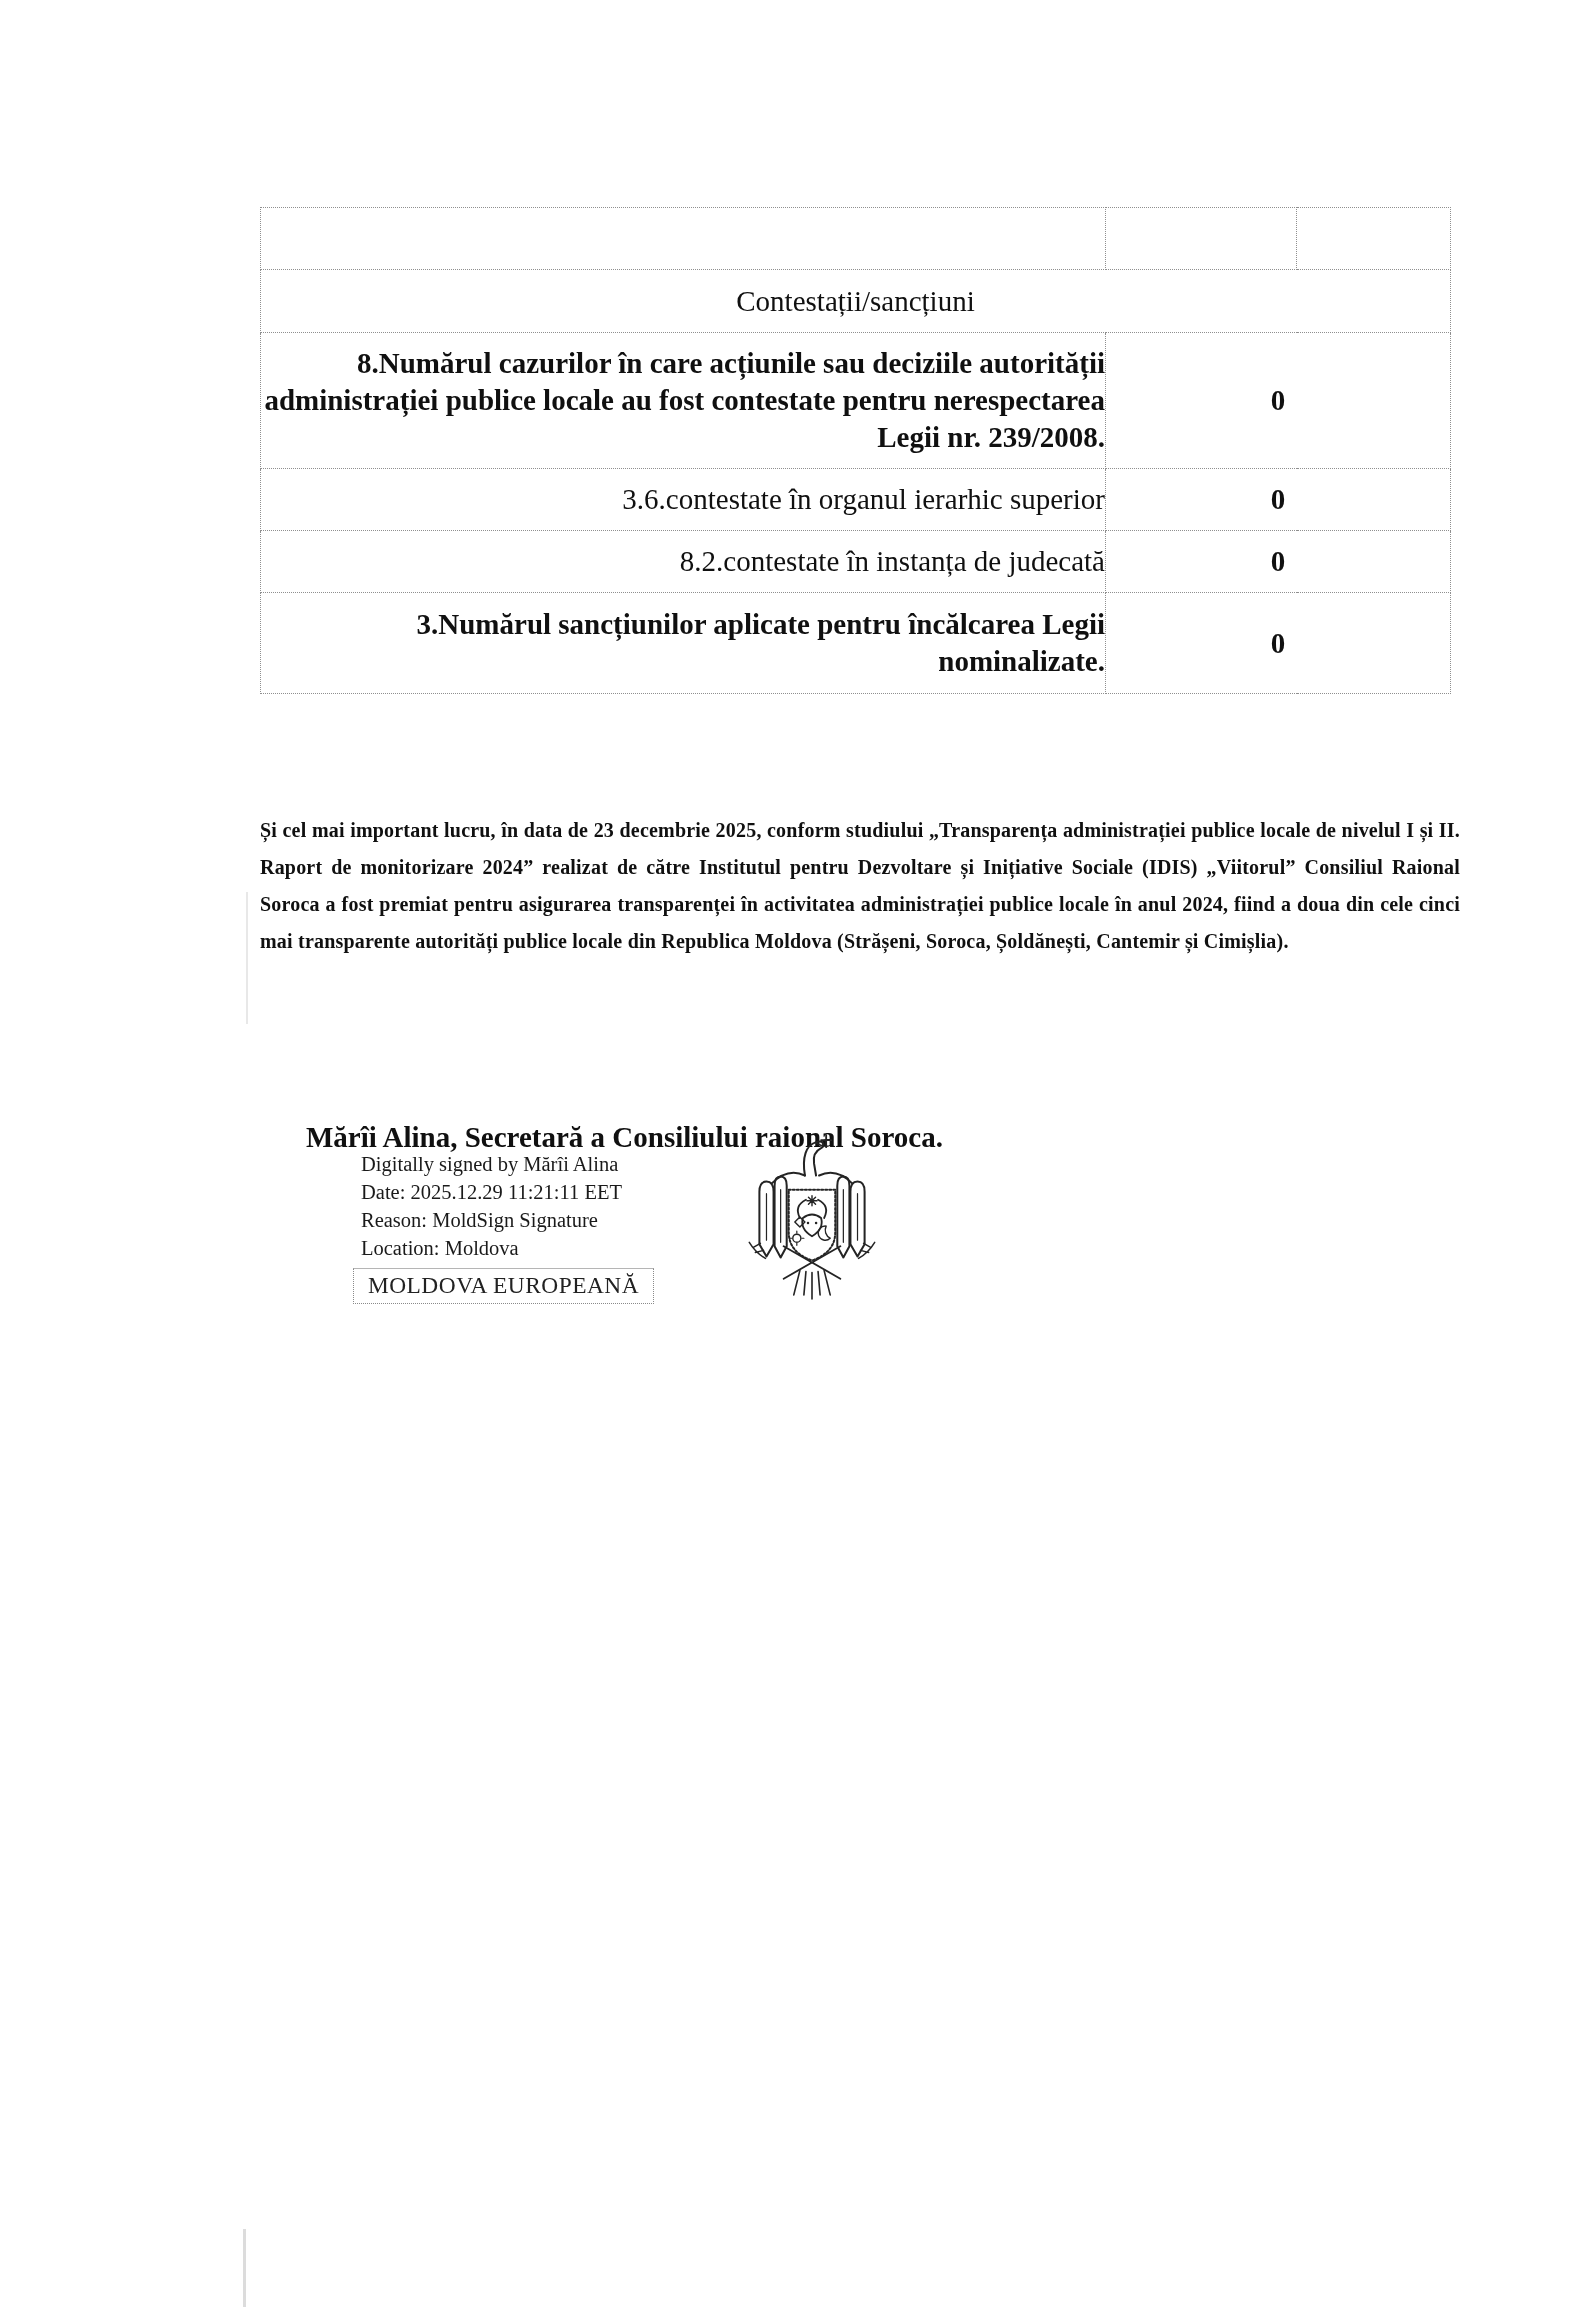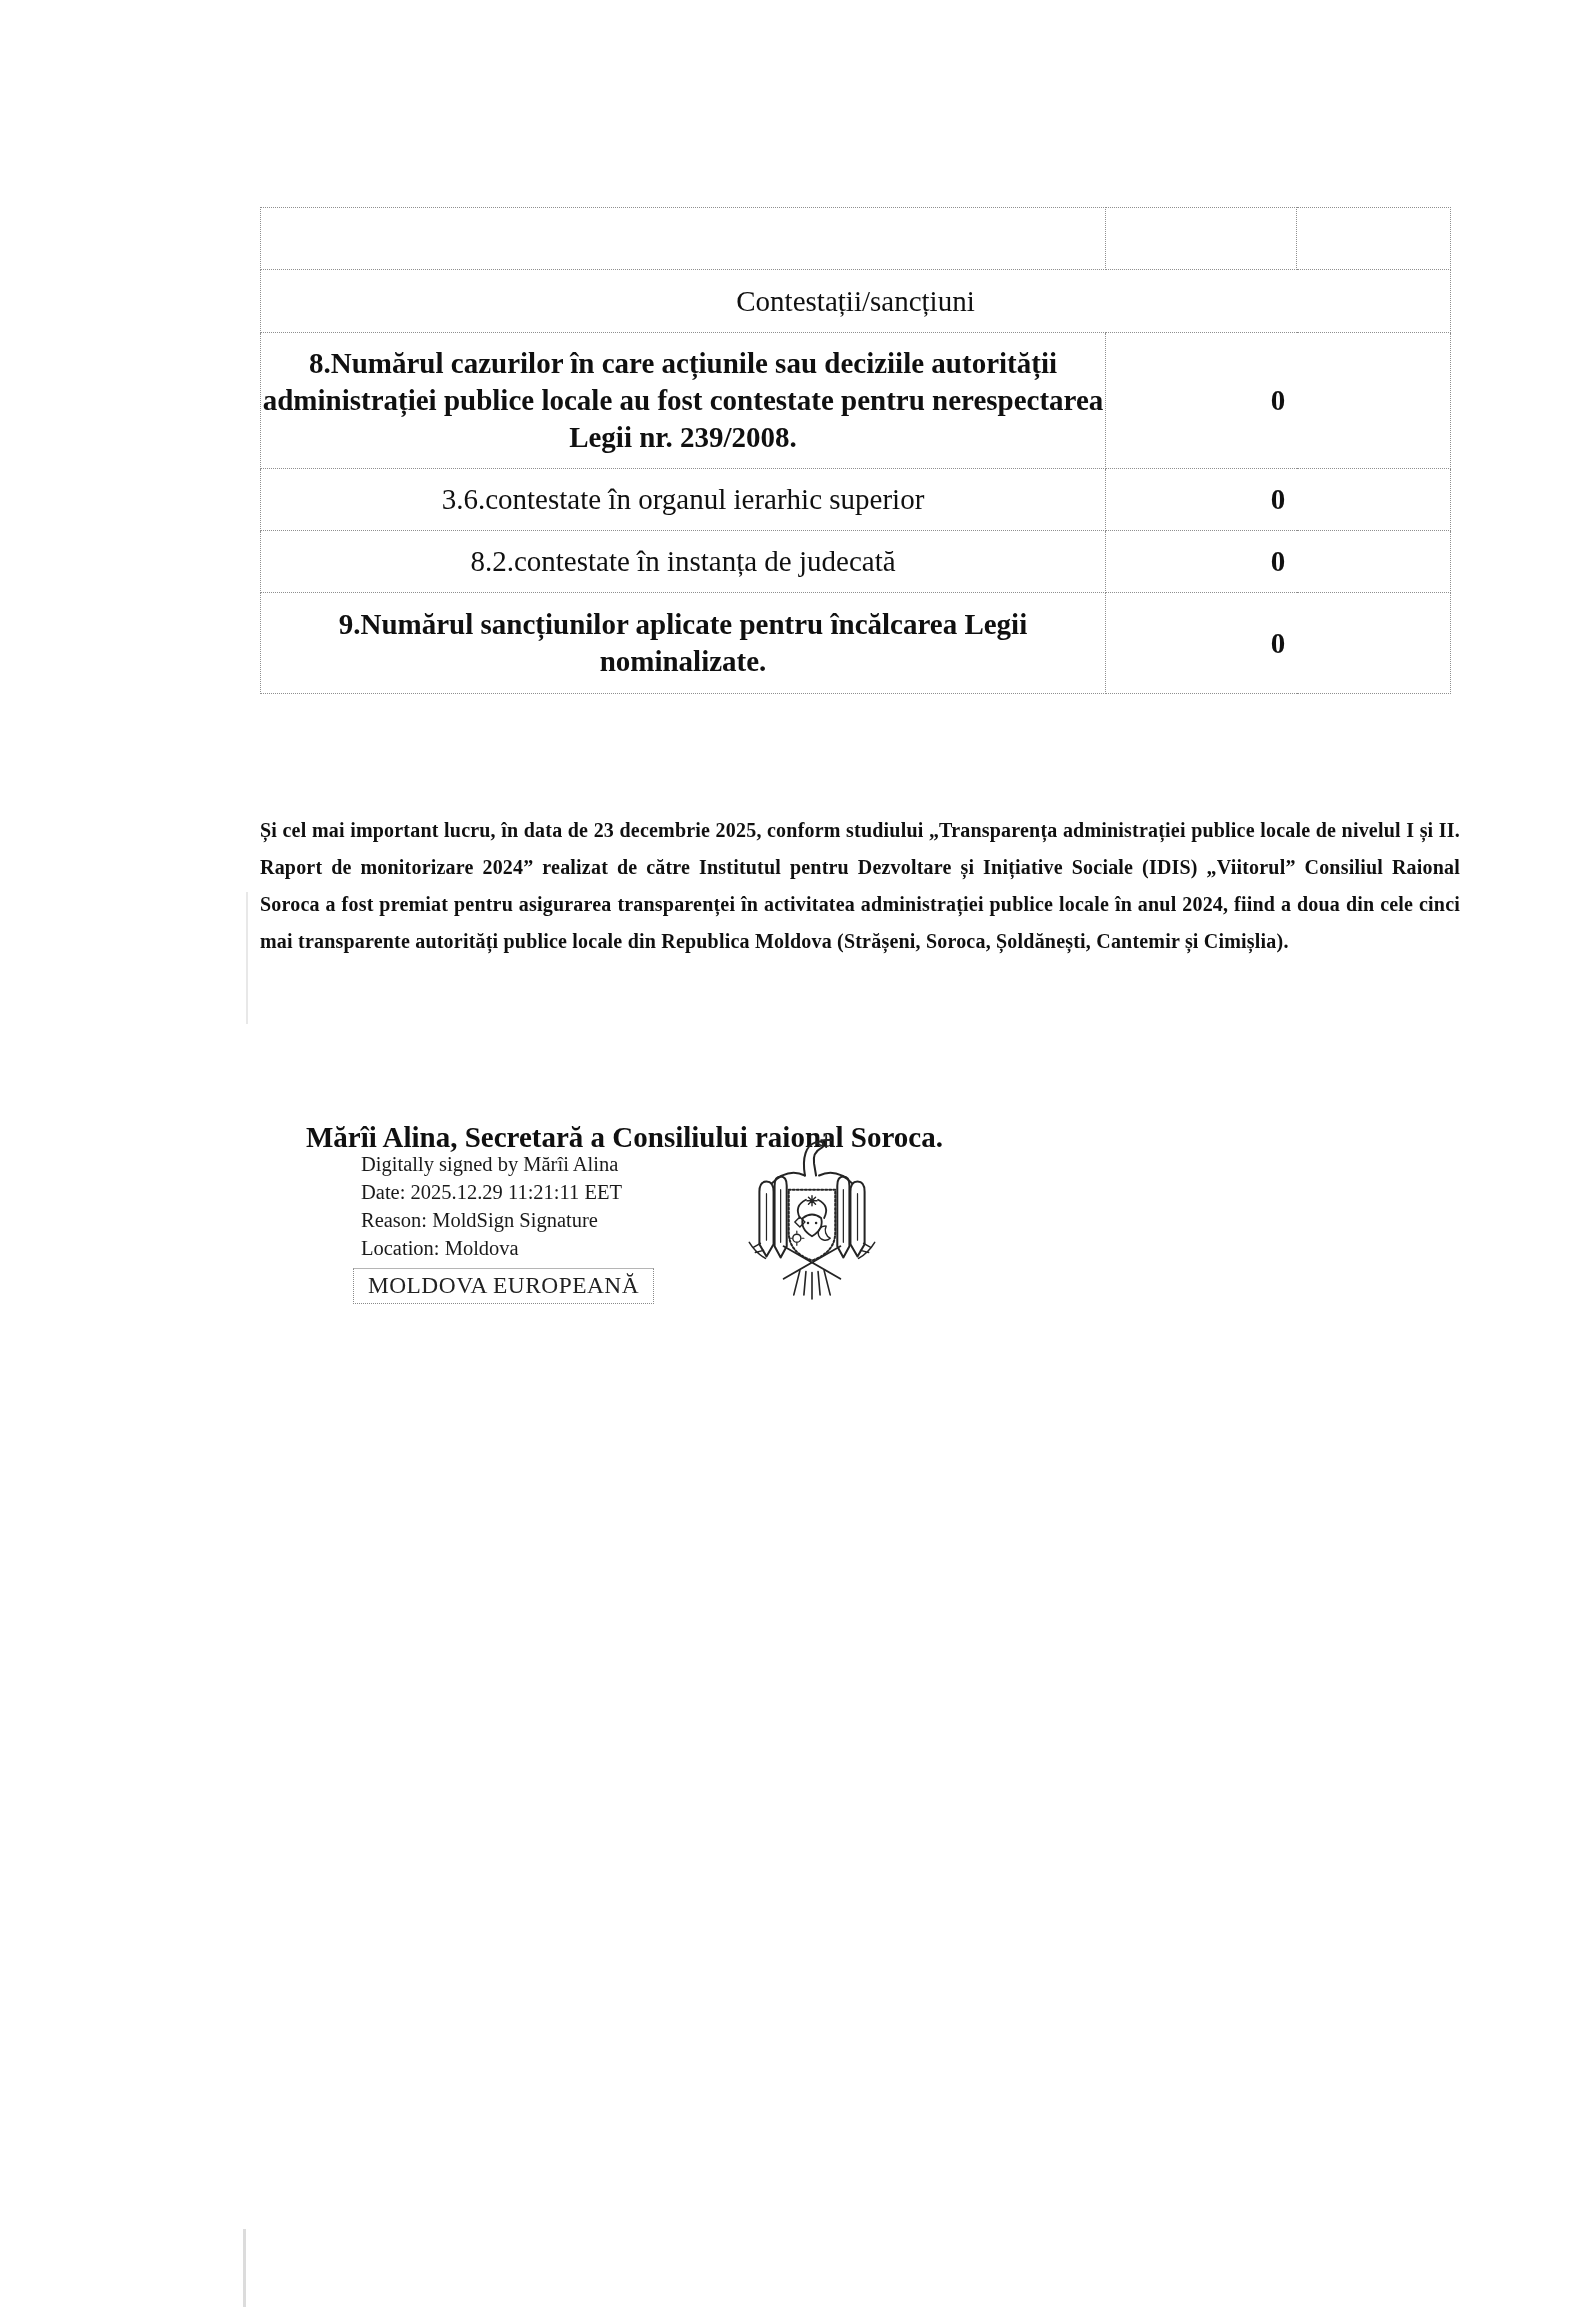--- a/index.html
+++ b/index.html
@@ -24,21 +24,21 @@
     color:#101010;
   }
   table.report td{
     border:1px dotted #8f8f8f;
     vertical-align:middle;
     padding:0;
   }
   td.cell-label{
     padding:7.8px 13.7px 7.8px 18.5px;
     line-height:37px;
-    text-align:center;
+    text-align:right;
   }
   td.cell-value{
     text-align:center;
     font-weight:bold;
   }
   tr.row-empty td{height:61px;}
   tr.row-header td{height:62px;text-align:center;font-weight:normal;}
   tr.row-8 td{height:135px;}
   tr.row-81 td{height:61px;}
   tr.row-82 td{height:61px;}
@@ -132,21 +132,21 @@
       </tr>
       <tr class="row-81">
         <td class="cell-label">3.6.contestate în organul ierarhic superior</td>
         <td class="cell-value" colspan="2">0</td>
       </tr>
       <tr class="row-82">
         <td class="cell-label">8.2.contestate în instanța de judecată</td>
         <td class="cell-value" colspan="2">0</td>
       </tr>
       <tr class="row-9">
-        <td class="cell-label bold">9.Numărul sancțiunilor aplicate pentru încălcarea Legii nominalizate.</td>
+        <td class="cell-label bold">3.Numărul sancțiunilor aplicate pentru încălcarea Legii nominalizate.</td>
         <td class="cell-value" colspan="2">0</td>
       </tr>
     </tbody>
   </table>
 
   <p class="main-paragraph">Și cel mai important lucru, în data de 23 decembrie 2025, conform studiului „Transparența administrației publice locale de nivelul I și II. Raport de monitorizare 2024” realizat de către Institutul pentru Dezvoltare și Inițiative Sociale (IDIS) „Viitorul” Consiliul Raional Soroca a fost premiat pentru asigurarea transparenței în activitatea administrației publice locale în anul 2024, fiind a doua din cele cinci mai transparente autorități publice locale din Republica Moldova (Strășeni, Soroca, Șoldănești, Cantemir și Cimișlia).</p>
 
   <p class="signatory-line">Mărîi Alina, Secretară a Consiliului raional Soroca.</p>
 
   <div class="sig-block">

